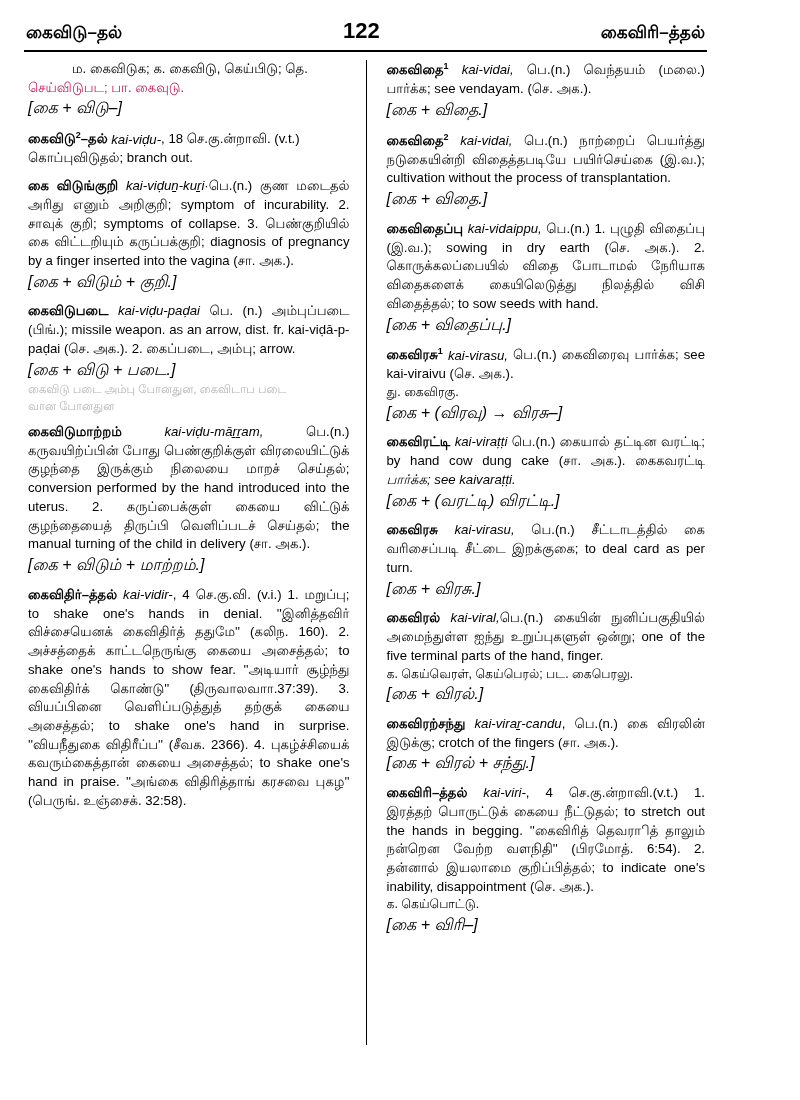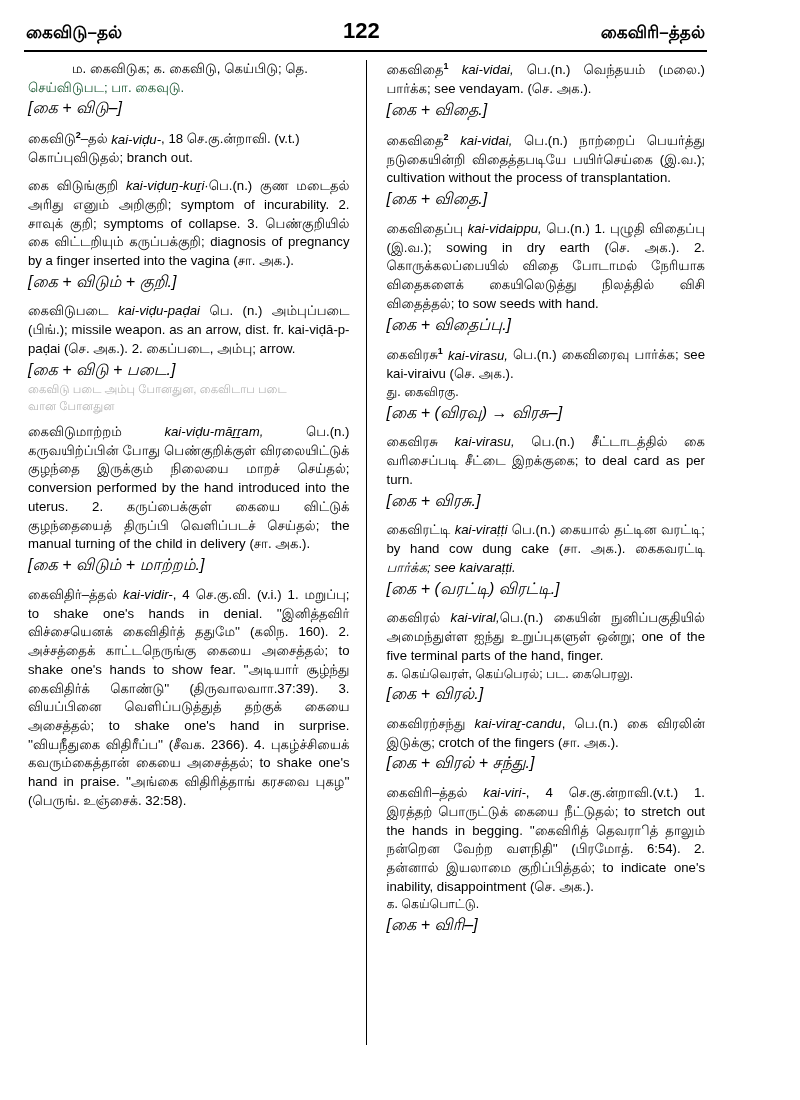--- a/index.html
+++ b/index.html
@@ -45,35 +45,35 @@
     padding: 0 14px;
     font-size: 13.2px;
     line-height: 1.42;
     text-align: justify;
   }
   .col.left  { padding-left: 6px;  padding-right: 16px; }
   .col.right { padding-left: 20px; padding-right: 4px; border-left: 1.5px solid #000; }
 
   .entry { margin-bottom: 9px; }
   .entry p { margin: 0; }
-  .hw { font-weight: normal; }
+  .hw { font-weight: bold; }
   .sup { font-size: 9px; vertical-align: super; font-weight: bold; }
   .it { font-style: italic; margin-top: 38px; }
   .bold { font-weight: normal; }
   .etym {
     font-style: italic;
     font-size: 16px;
     margin: 5px 0 7px 14px;
   }
   .sub {
     margin: 5px 0 6px 30px;
     font-size: 12.4px;
   }
   .faint {
-    color: #14532d;
+    color: #be185d;
   }
   .faint2 {
     color: #b3b3b3;
   }
   .tiny { font-size: 11.5px; }
   .first-line-indent { text-indent: 44px; }
 </style>
 </head>
 <body>
 
@@ -180,40 +180,40 @@
           <span class="it">kai-virasu,</span><span> பெ.(n.)</span>
           <span class="bold">கைவிரைவு</span>
           <span>பார்க்க; see kai-viraivu (செ. அக.).</span>
         </p>
         <p class="sub">து. கைவிரகு.</p>
         <p class="etym">[கை + (விரவு) → விரசு–]</p>
       </div>
 
       <div class="entry">
         <p>
+          <span class="hw">கைவிரட்டி</span>
+          <span class="it">kai-viraṭṭi</span><span> பெ.(n.)</span>
+          <span>கையால் தட்டின வரட்டி; by hand cow dung cake (சா. அக.).</span>
+          <span class="bold">கைகவரட்டி</span><span class="it"> பார்க்க; see kaivaraṭṭi.</span>
+        </p>
+        <p class="etym">[கை + (வரட்டி) விரட்டி.]</p>
+      </div>
+
+      <div class="entry">
+        <p>
           <span class="hw">கைவிரசு</span>
           <span class="it">kai-virasu,</span><span> பெ.(n.)</span>
           <span class="bold">சீட்டாடத்தில்</span>
           <span>கை வரிசைப்படி சீட்டை இறக்குகை; to deal card as per turn.</span>
         </p>
         <p class="etym">[கை + விரசு.]</p>
       </div>
 
       <div class="entry">
         <p>
-          <span class="hw">கைவிரட்டி</span>
-          <span class="it">kai-viraṭṭi</span><span> பெ.(n.)</span>
-          <span>கையால் தட்டின வரட்டி; by hand cow dung cake (சா. அக.).</span>
-          <span class="bold">கைகவரட்டி</span><span class="it"> பார்க்க; see kaivaraṭṭi.</span>
-        </p>
-        <p class="etym">[கை + (வரட்டி) விரட்டி.]</p>
-      </div>
-
-      <div class="entry">
-        <p>
           <span class="hw">கைவிரல்</span>
           <span class="it">kai-viral,</span><span>பெ.(n.)</span>
           <span>கையின் நுனிப்பகுதியில் அமைந்துள்ள ஐந்து உறுப்புகளுள் ஒன்று; one of the five terminal parts of the hand, finger.</span>
         </p>
         <p class="sub bold">க. கெய்வெரள், கெய்பெரல்; பட. கைபெரலு.</p>
         <p class="etym">[கை + விரல்.]</p>
       </div>
 
       <div class="entry">
         <p>

